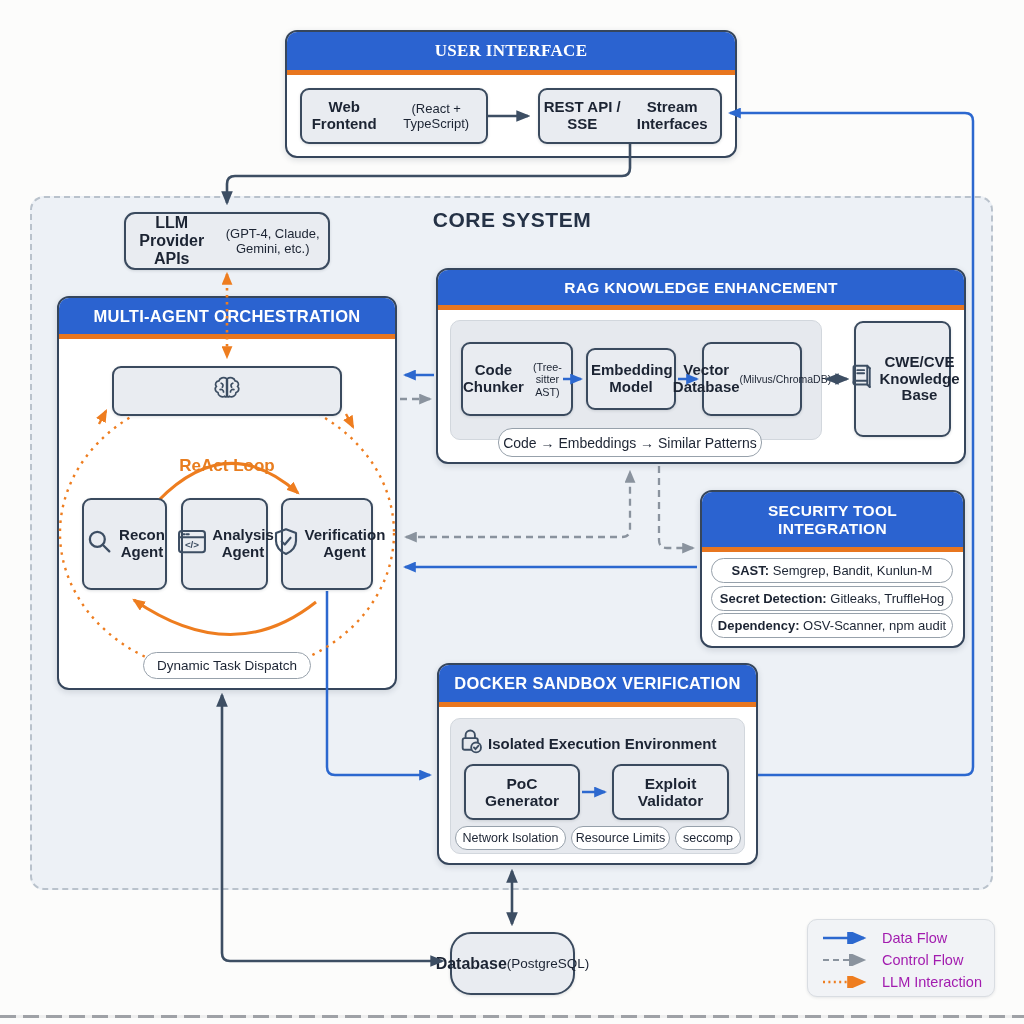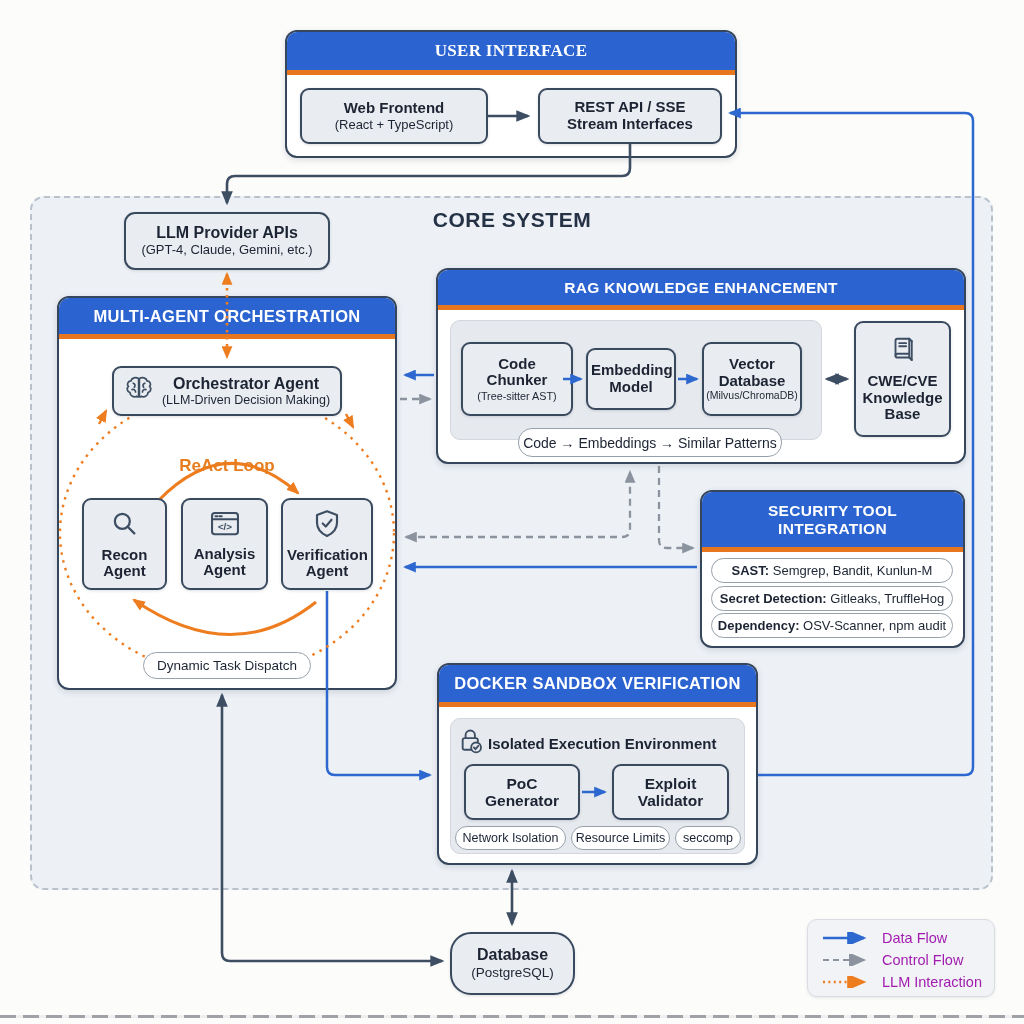--- a/index.html
+++ b/index.html
@@ -5,21 +5,21 @@
   html,body{margin:0;padding:0;}
   body{width:1024px;height:1024px;position:relative;background:#fcfcfb;
        font-family:"Liberation Sans",sans-serif;color:#1c2433;overflow:hidden;}
   .abs{position:absolute;box-sizing:border-box;}
   .panel{background:#fff;border:2.5px solid #36465c;border-radius:12px;z-index:2;
          box-shadow:0 2px 6px rgba(30,40,60,.15);overflow:hidden;}
   .panel-header{background:#2b63d0;color:#fff;font-weight:bold;text-align:center;
          display:flex;align-items:center;justify-content:center;
          border-bottom:5px solid #e8761f;letter-spacing:.3px;line-height:1.12;}
   .node{background:#e9ecf1;border:2px solid #3a4a5e;border-radius:9px;z-index:2;
-        display:flex;flex-direction:column;align-items:center;justify-content:center;
+        display:flex;flex-direction:row;align-items:center;justify-content:center;
         text-align:center;box-shadow:0 1px 3px rgba(30,40,60,.14);line-height:1.12;}
   .node .t{font-weight:bold;font-size:15px;}
   .node .s{font-size:11.5px;margin-top:1px;}
   .subpanel{background:#e6e9ee;border:1px solid #d2d7dd;border-radius:10px;z-index:2;}
   .pill{background:#fff;border:1.5px solid #97a1ab;border-radius:14px;z-index:6;
         display:flex;align-items:center;justify-content:center;white-space:pre;line-height:1;}
   .core{background:#edf1f6;border:2px dashed #b9c2cc;border-radius:14px;z-index:1;}
   .coretitle{font-size:21px;font-weight:bold;letter-spacing:.5px;color:#253246;z-index:2;text-align:center;}
   .agent{z-index:6;}
   .top6{z-index:6;}
@@ -65,24 +65,20 @@
     <svg width="30" height="28" viewBox="0 0 26 24" fill="none" stroke="#3d4e63" stroke-width="1.5" stroke-linecap="round">
       <path d="M12.7,3 C10.3,1.3 6.6,2.2 6,5 C3.3,5.2 2.2,8 3.8,9.8 C2,11.5 2.8,14.6 5.2,15.2 C5.3,18 8.6,19.8 11,18.3 C12,19.3 12.7,19 12.7,18 Z"></path>
       <path d="M13.3,3 C15.7,1.3 19.4,2.2 20,5 C22.7,5.2 23.8,8 22.2,9.8 C24,11.5 23.2,14.6 20.8,15.2 C20.7,18 17.4,19.8 15,18.3 C14,19.3 13.3,19 13.3,18 Z"></path>
       <path d="M13,3 V18"></path>
         <path d="M8,7 C9.5,7.5 10,9 9,10.5"></path>
         <path d="M18,7 C16.5,7.5 16,9 17,10.5"></path>
       <path d="M7,12.5 C8.5,12 10,13 10,14.5"></path>
         <path d="M19,12.5 C17.5,12 16,13 16,14.5"></path>
     </svg>
   </span>
-  <span>
-    <div class="t" style="font-size:16px;">Orchestrator Agent</div>
-    <div class="s" style="font-size:12.5px;">(LLM-Driven Decision Making)</div>
-  </span>
 </div>
 
 <div class="abs react-lbl" style="left:160px;top:456px;width:134px;">ReAct Loop</div>
 
 <div class="abs node agent" style="left:82px;top:498px;width:85px;height:92px;gap:3px;">
   <span class="icon">
     <svg width="32" height="32" viewBox="0 0 24 24" fill="none" stroke="#3d4e63" stroke-width="1.7" stroke-linecap="round">
       <circle cx="10" cy="10" r="5.6"></circle>
         <line x1="14.2" y1="14.2" x2="19" y2="19"></line>
     </svg>
@@ -123,21 +119,21 @@
   <div class="t" style="width:70px;">Code Chunker</div>
   <div class="s" style="font-size:10.8px;">(Tree-sitter AST)</div>
 </div>
 <div class="abs node" style="left:586px;top:348px;width:90px;height:62px;">
   <div class="t" style="width:80px;">Embedding Model</div>
 </div>
 <div class="abs node" style="left:702px;top:342px;width:100px;height:74px;">
   <div class="t" style="width:76px;">Vector Database</div>
   <div class="s" style="font-size:10.5px;">(Milvus/ChromaDB)</div>
 </div>
-<div class="abs pill" style="left:498px;top:428px;width:264px;height:29px;font-size:14px;margin-left:20px;">
+<div class="abs pill" style="left:498px;top:428px;width:264px;height:29px;font-size:14px;">
   <span>Code → Embeddings → Similar Patterns</span>
 </div>
 <div class="abs node" style="left:854px;top:321px;width:97px;height:116px;gap:4px;">
   <span class="icon">
     <svg width="30" height="30" viewBox="0 0 24 24" fill="none" stroke="#3d4e63" stroke-width="1.5" stroke-linecap="round" stroke-linejoin="round">
       <path d="M6,4.5 Q6,3 7.5,3 H17 V18 H7.5 Q6,18 6,16.5 Z"></path>
       <line x1="17" y1="3" x2="19" y2="5"></line>
         <line x1="19" y1="5" x2="19" y2="20"></line>
         <line x1="17" y1="18" x2="19" y2="20"></line>
       <line x1="9" y1="6.5" x2="14.5" y2="6.5"></line>

